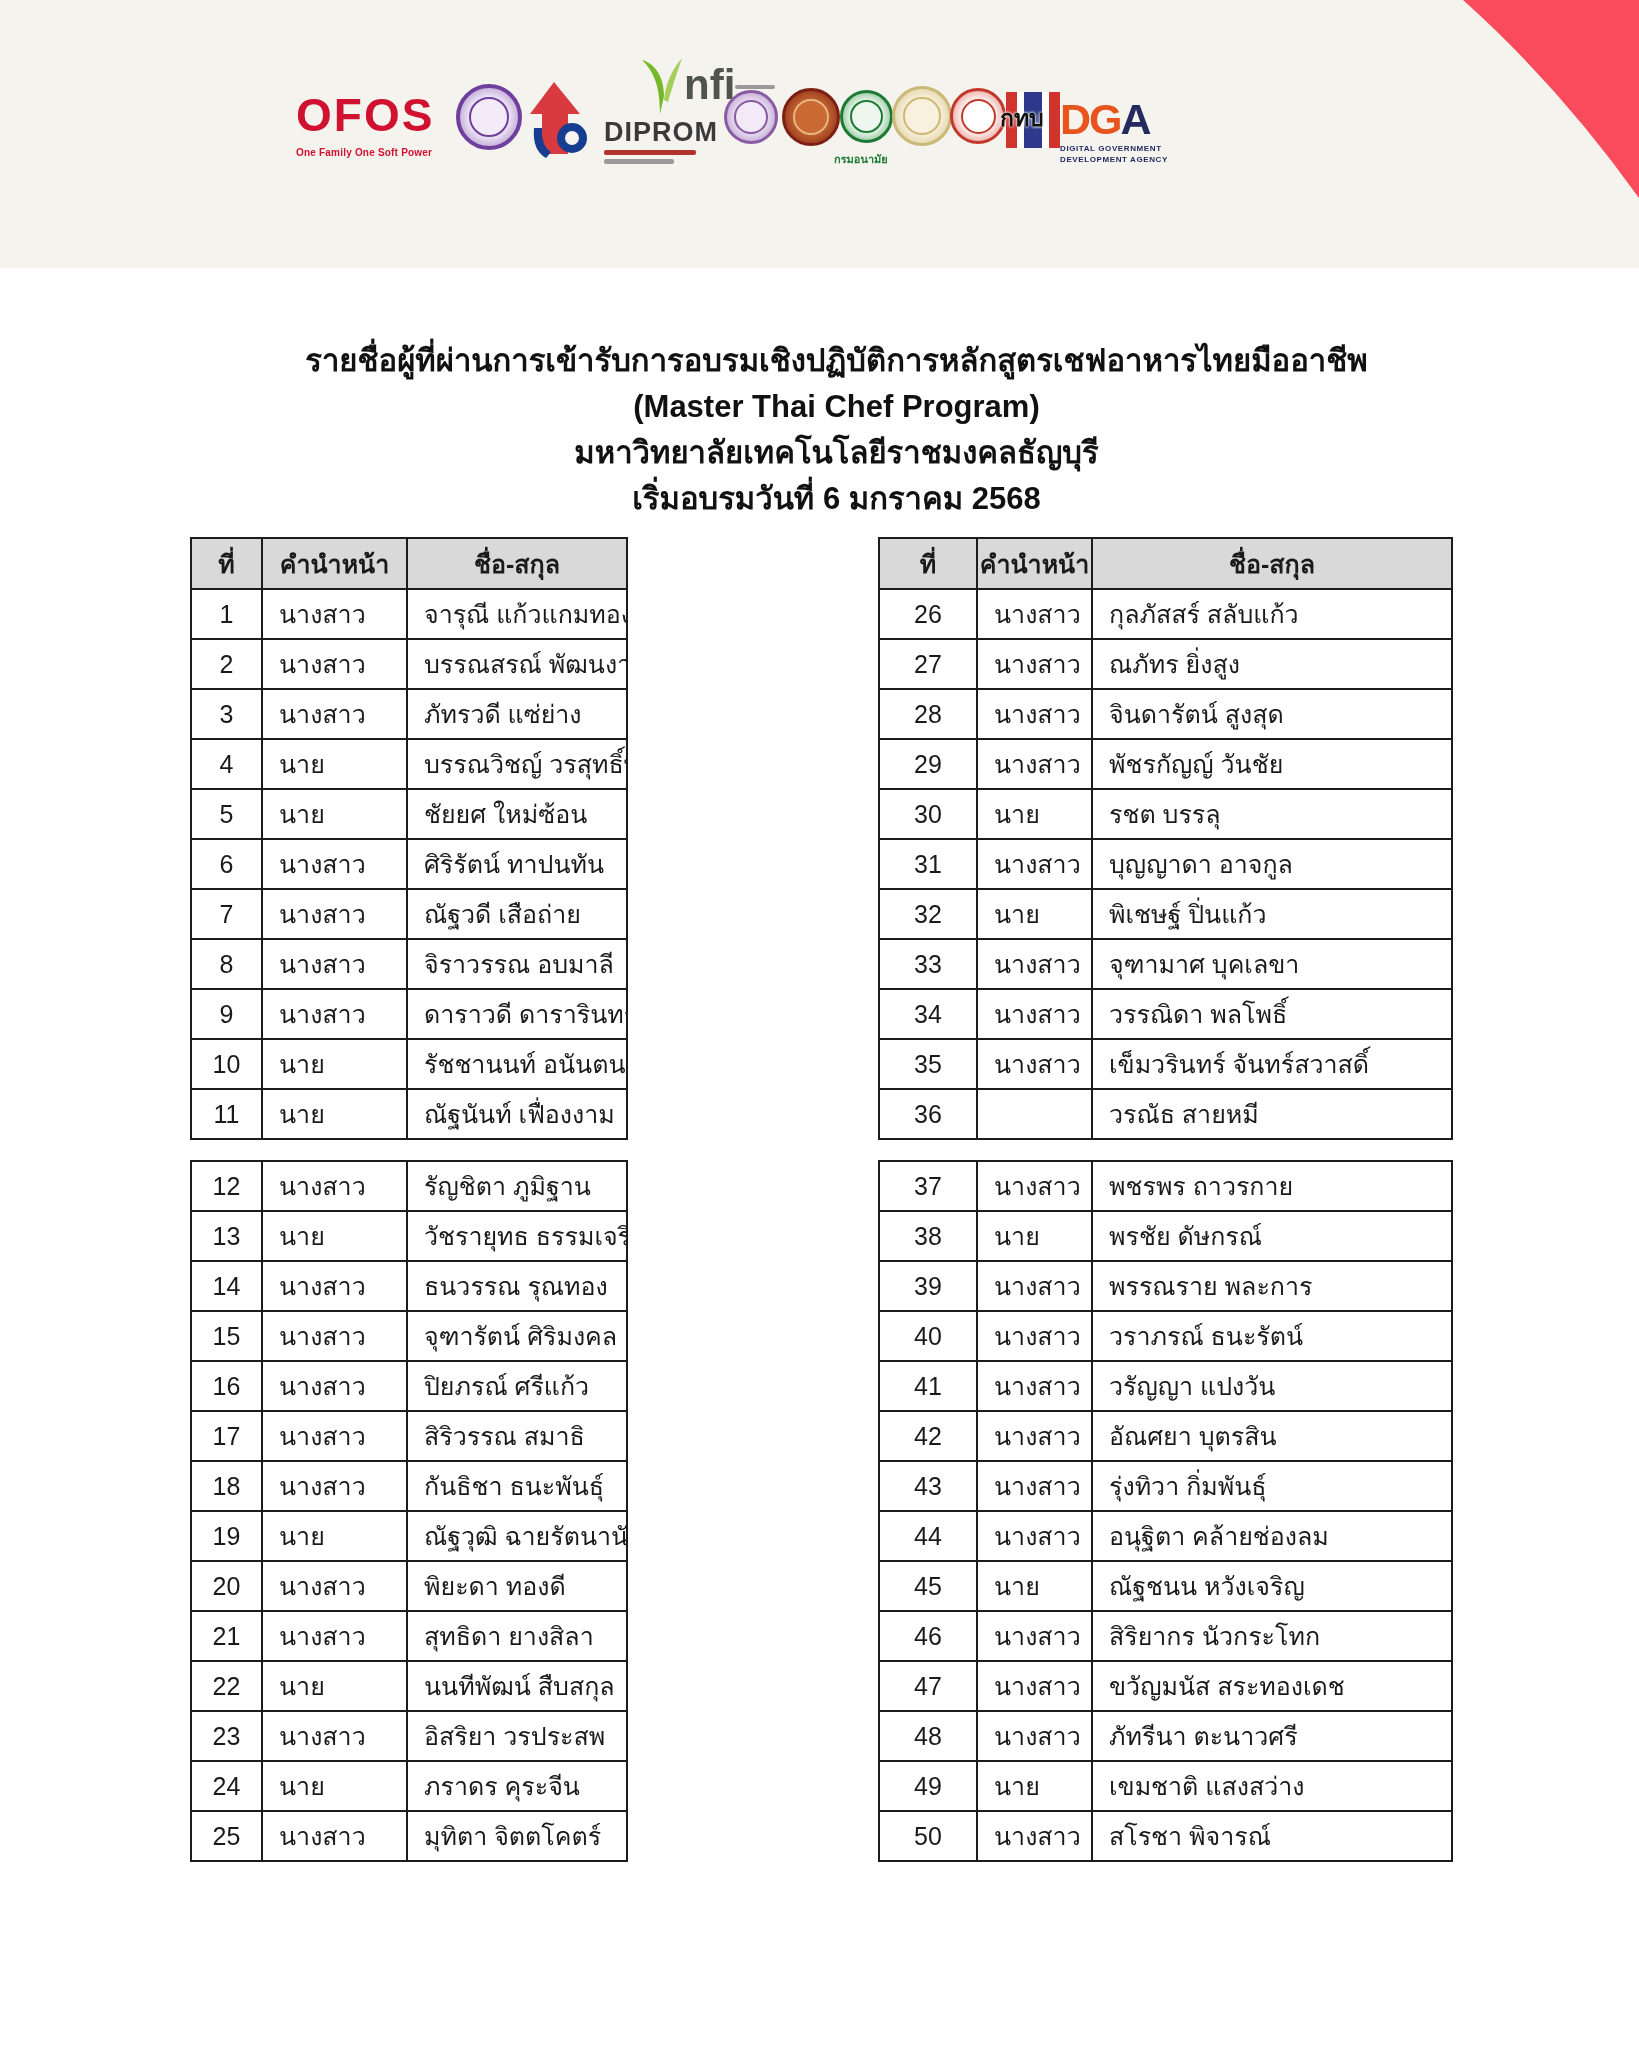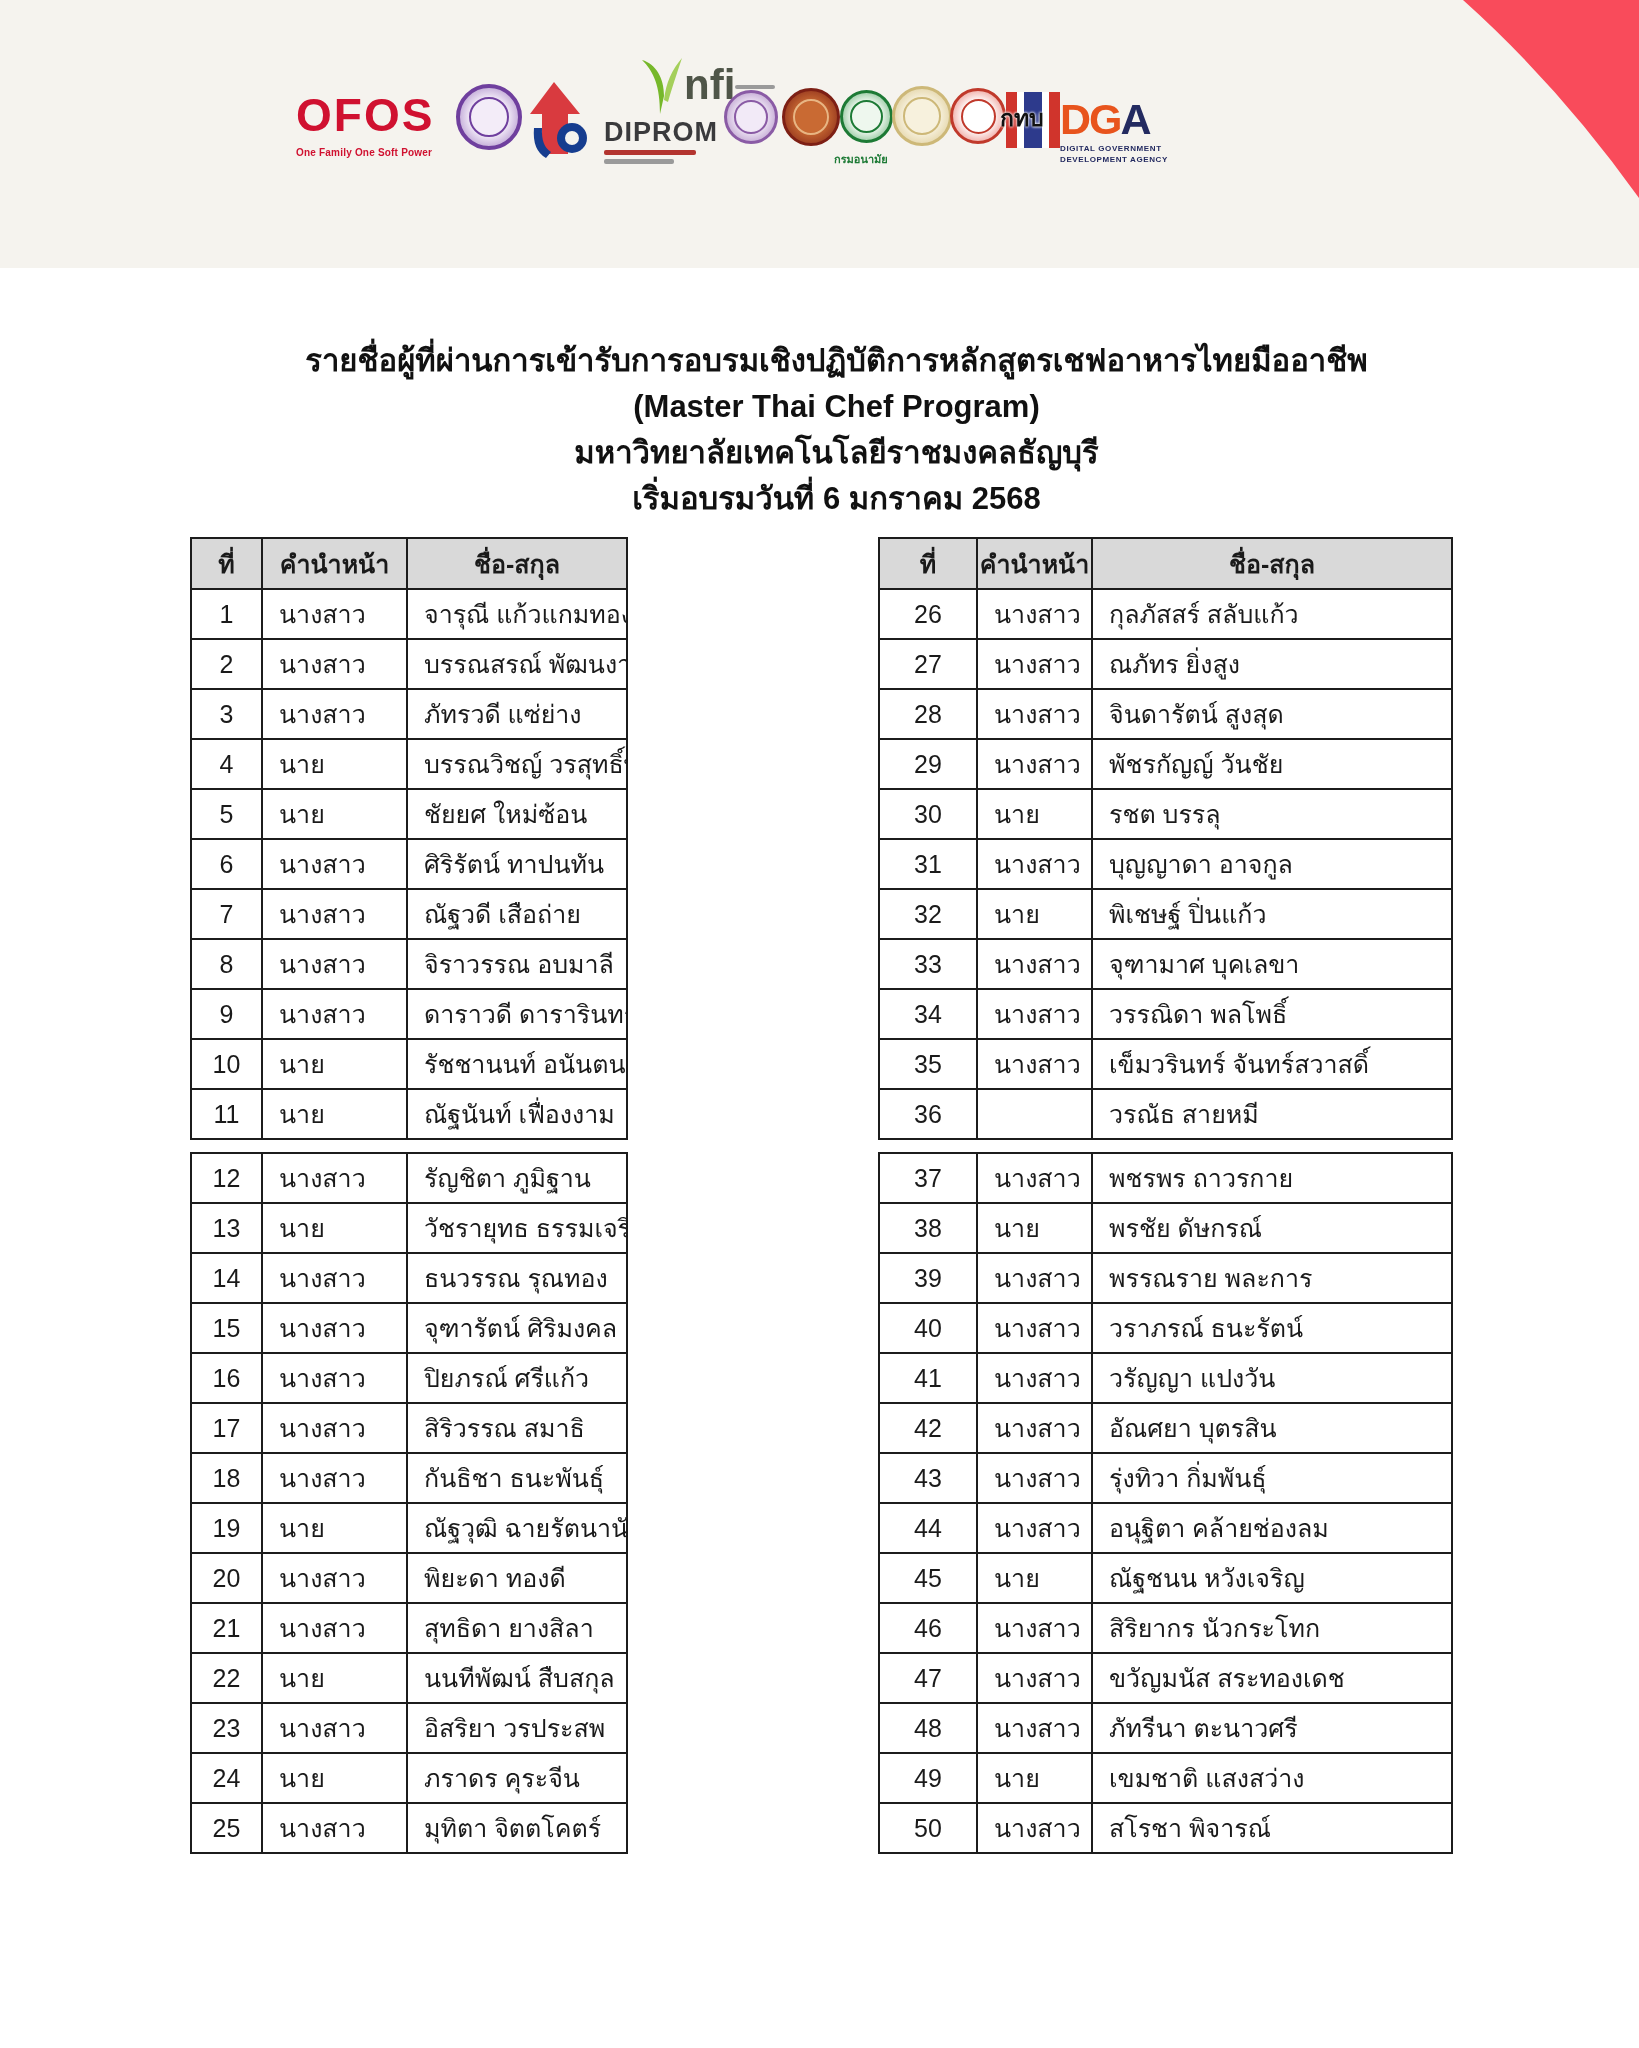--- a/index.html
+++ b/index.html
@@ -35,21 +35,21 @@
   .dga-word .a{color:#232a60;}
   .dga-tag{font-size:8px;font-weight:700;color:#232a60;letter-spacing:.6px;line-height:1.35;margin-top:3px;}
   
   .title-block{position:absolute;left:17px;top:338px;width:100%;text-align:center;}
   .title-line{font-size:31px;font-weight:700;line-height:46px;color:#111;}
   
   .tcol{position:absolute;top:537px;}
   .tcol-left{left:190px;width:438px;}
   .tcol-right{left:878px;width:575px;}
   .ttable{border:2px solid #1c1c1c;background:#fff;box-sizing:border-box;}
-  .ttable + .ttable{margin-top:12px;}
+  .ttable + .ttable{margin-top:20px;}
   .trow{display:grid;}
   .tcol-left .trow{grid-template-columns:71px 145px 1fr;}
   .tcol-right .trow{grid-template-columns:98px 115px 1fr;}
   .trow:not(:first-child){border-top:2px solid #1c1c1c;}
   .td{height:48px;display:flex;align-items:center;font-size:25px;
       border-right:2px solid #1c1c1c;box-sizing:border-box;overflow:hidden;white-space:nowrap;}
   .td:last-child{border-right:none;}
   .td.no{justify-content:center;}
   .td.prefix,.td.name{padding-left:16px;}
   .thead{background:#d9d9d9;}

